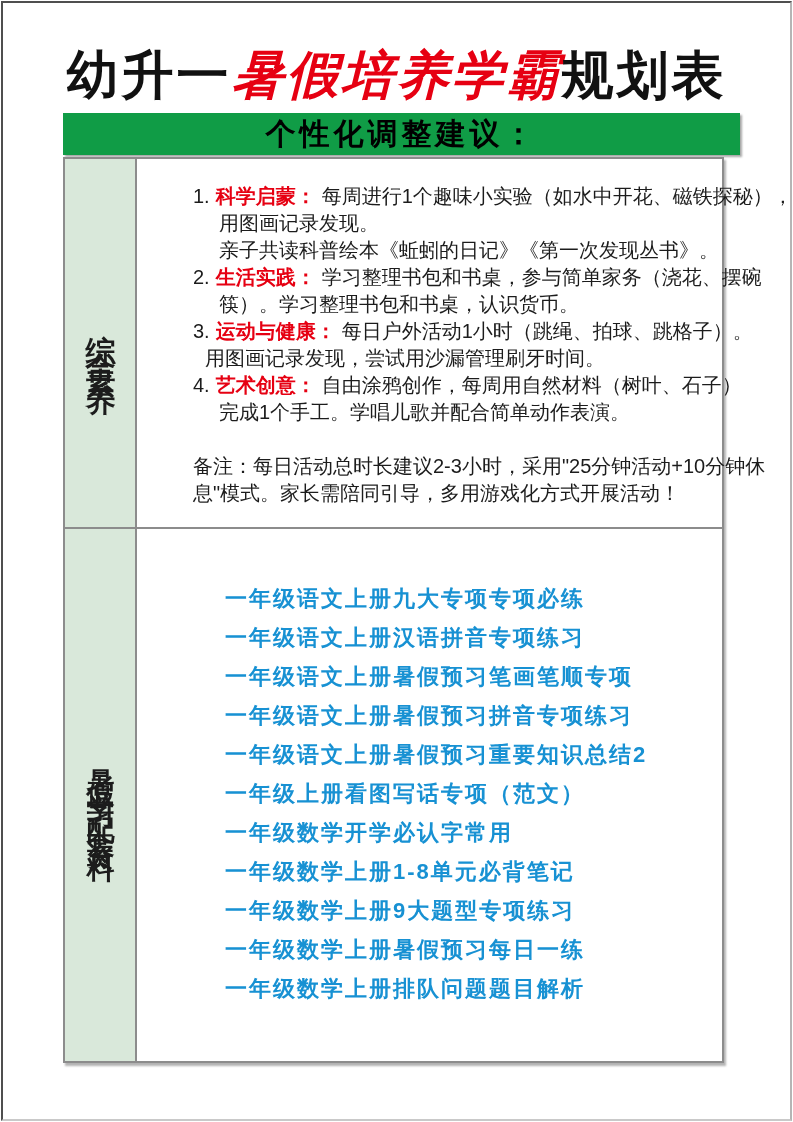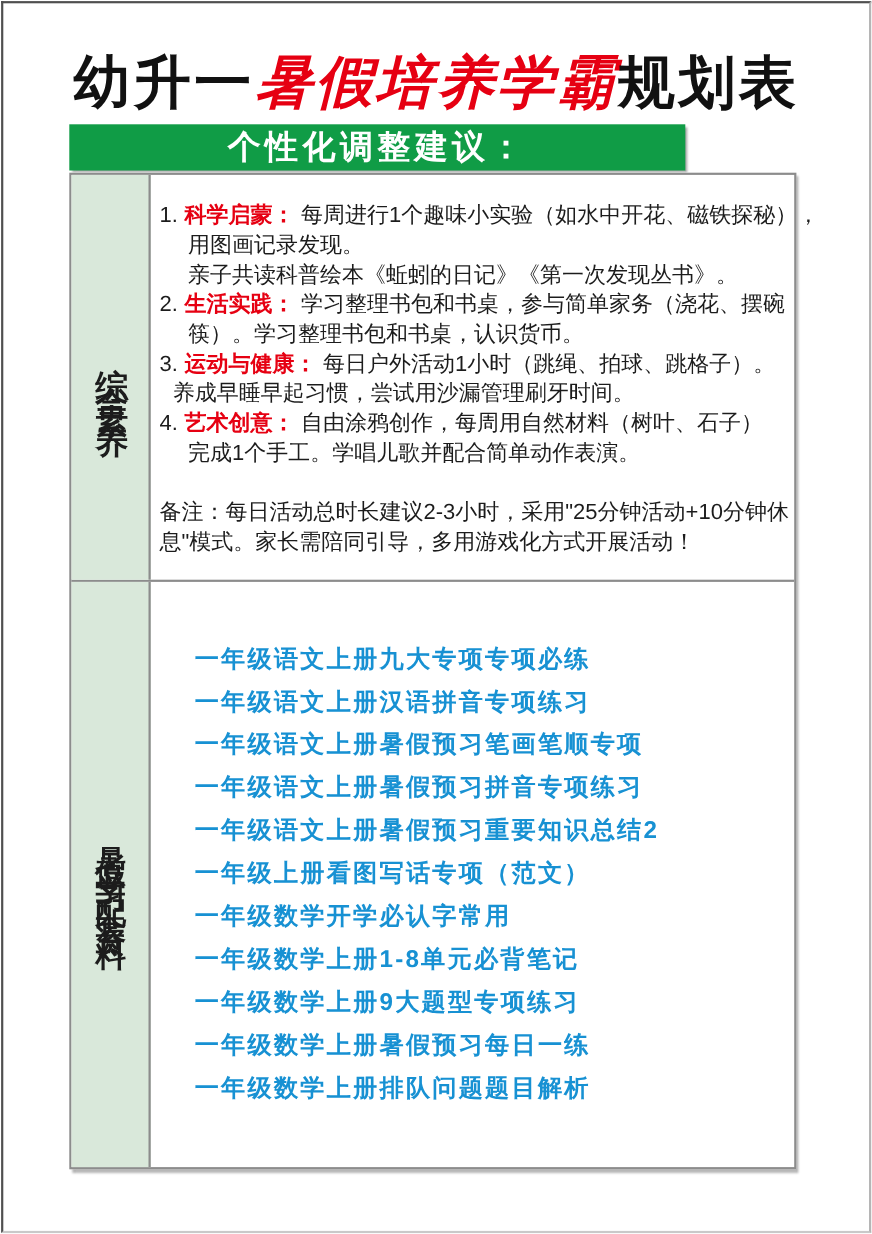--- a/index.html
+++ b/index.html
@@ -29,26 +29,26 @@
     font-weight: bold;
     letter-spacing: 3px;
     color: #111111;
     white-space: nowrap;
   }
   .title .red { color: #e60012; font-style: italic; }
   
   .banner {
     position: absolute;
     left: 60px; top: 110px;
-    width: 560px; height: 42px;
+    width: 677px; height: 42px;
     background: #109c46;
     display: flex;
     align-items: center;
     justify-content: center;
-    color: #ffffff;
+    color: #000000;
     font-size: 30px;
     font-weight: bold;
     letter-spacing: 4px;
     box-shadow: 2px 2px 2px rgba(0,0,0,0.35);
   }
   
   .table {
     position: absolute;
     left: 60px; top: 154px;
     width: 661px; height: 906px;
@@ -77,20 +77,21 @@
     font-size: 30px;
     font-weight: bold;
     color: #1c1c1c;
     letter-spacing: 16px;
     white-space: nowrap;
   }
   .row-materials .sidebar-label { letter-spacing: 12px; font-size: 28px; }
   .content-cell {
     flex: 1;
     min-width: 0;
+    padding-left: 48px;
   }
   
   .advice {
     padding: 24px 0 0 8px;
     font-size: 20px;
     line-height: 27px;
     color: #1c1c1c;
   }
   .adv-line { white-space: nowrap; }
   .adv-line .num { display: inline-block; margin-right: 6px; }
@@ -145,21 +146,21 @@
           <div class="adv-line">
             <span class="num">2.</span><span class="red">生活实践：</span><span class="txt">学习整理书包和书桌，参与简单家务（浇花、摆碗</span>
           </div>
           <div class="adv-line indent">
             <span class="txt">筷）。学习整理书包和书桌，认识货币。</span>
           </div>
           <div class="adv-line">
             <span class="num">3.</span><span class="red">运动与健康：</span><span class="txt">每日户外活动1小时（跳绳、拍球、跳格子）。</span>
           </div>
           <div class="adv-line indent-sm">
-            <span class="txt">养成早睡早起习惯，尝试用沙漏管理刷牙时间。</span>
+            <span class="txt">用图画记录发现，尝试用沙漏管理刷牙时间。</span>
           </div>
           <div class="adv-line">
             <span class="num">4.</span><span class="red">艺术创意：</span><span class="txt">自由涂鸦创作，每周用自然材料（树叶、石子）</span>
           </div>
           <div class="adv-line indent">
             <span class="txt">完成1个手工。学唱儿歌并配合简单动作表演。</span>
           </div>
 
           <div class="note">
             <div class="adv-line">备注：每日活动总时长建议2-3小时，采用"25分钟活动+10分钟休</div>

